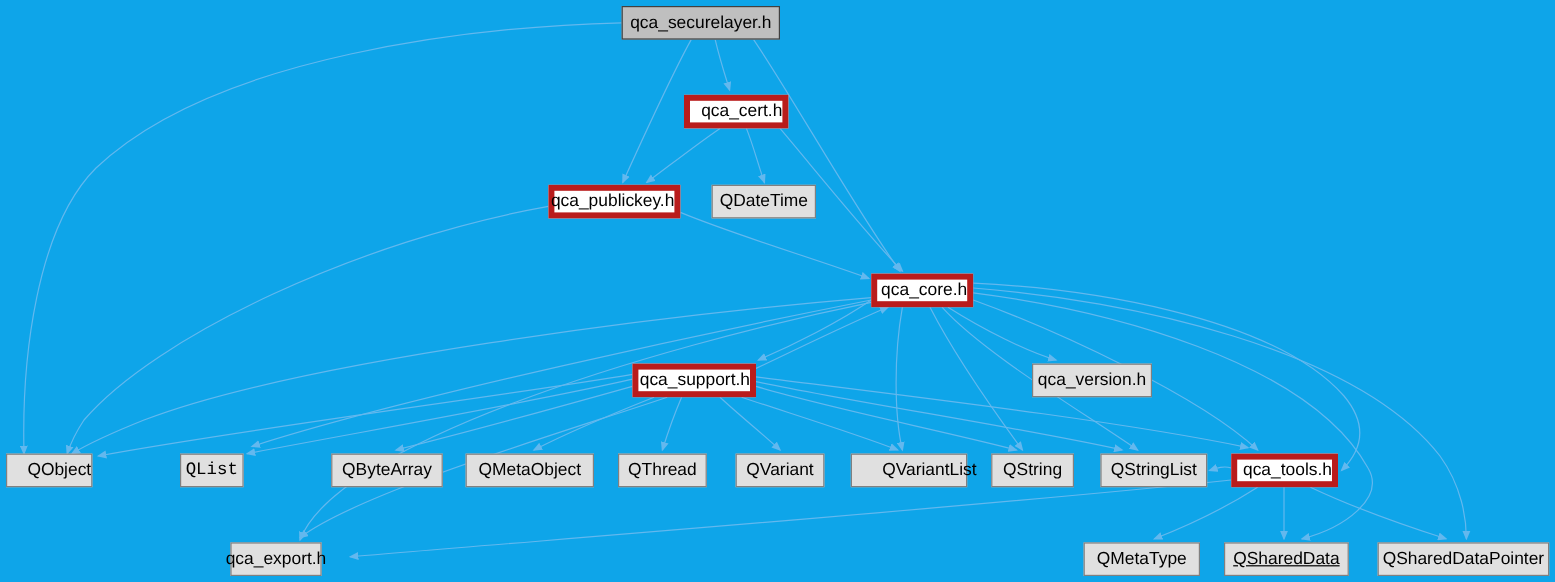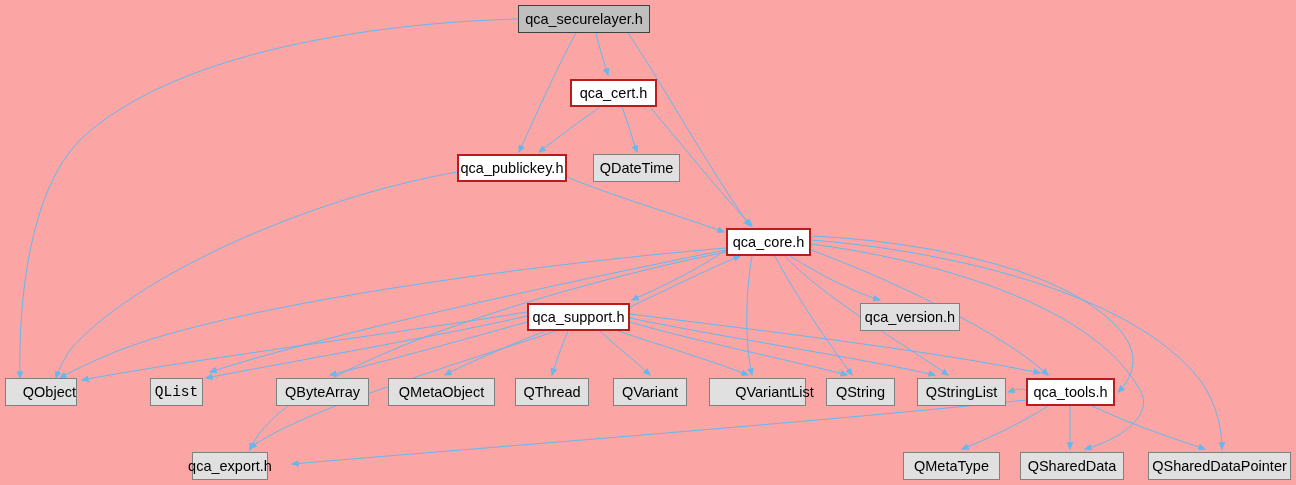--- a/index.html
+++ b/index.html
@@ -1,40 +1,41 @@
 <!DOCTYPE html>
 <html><head>
 <meta charset="utf-8">
 <style>
   html,body{margin:0;padding:0;background:#ffffff;}
   #graph-root{
     position:relative;
     width:1296px;height:485px;
-    background:#fca5a5;
+    background:#0ea5e9;
     font-family:"Liberation Sans", sans-serif;
     overflow:hidden;
   }
   svg#edges{position:absolute;left:0;top:0;width:1296px;height:485px;}
   .node{
     position:absolute;
     box-sizing:border-box;
     display:flex;align-items:center;justify-content:center;
     font-size:14.5px;
     line-height:1;
     white-space:nowrap;
     letter-spacing:0px;
     color:#000000;
   }
   .node.lib{
     background:#e0e0e0;
     border:1px solid #808080;
   }
   .node.hdr{
     background:#ffffff;
-    border:2px solid #b91c1c;
+    border:5px solid #b91c1c;
+    justify-content:flex-end;
   }
   .node.root{
     background:#bfbfbf;
     border:1px solid #404040;
   }
   .node .label{pointer-events:none;}
 </style>
 </head>
 <body>
 
@@ -137,20 +138,20 @@
       </div>
       <div class="node hdr" style="left: 1026px; top: 378px; width: 89px; height: 28px;">
         <span class="label">qca_tools.h</span>
       </div>
       <div class="node lib" style="left: 192px; top: 452px; width: 76px; height: 28px;">
         <span class="label">qca_export.h</span>
       </div>
       <div class="node lib" style="left: 903px; top: 452px; width: 97px; height: 28px;">
         <span class="label">QMetaType</span>
       </div>
-      <div class="node lib" style="left: 1020px; top: 452px; width: 104px; height: 28px;">
+      <div class="node lib" style="left: 1020px; top: 452px; width: 104px; height: 28px; text-decoration: underline;">
         <span class="label">QSharedData</span>
       </div>
       <div class="node lib" style="left: 1148px; top: 452px; width: 143px; height: 28px;">
         <span class="label">QSharedDataPointer</span>
       </div>
     </div>
 </div>
 
 </body></html>

